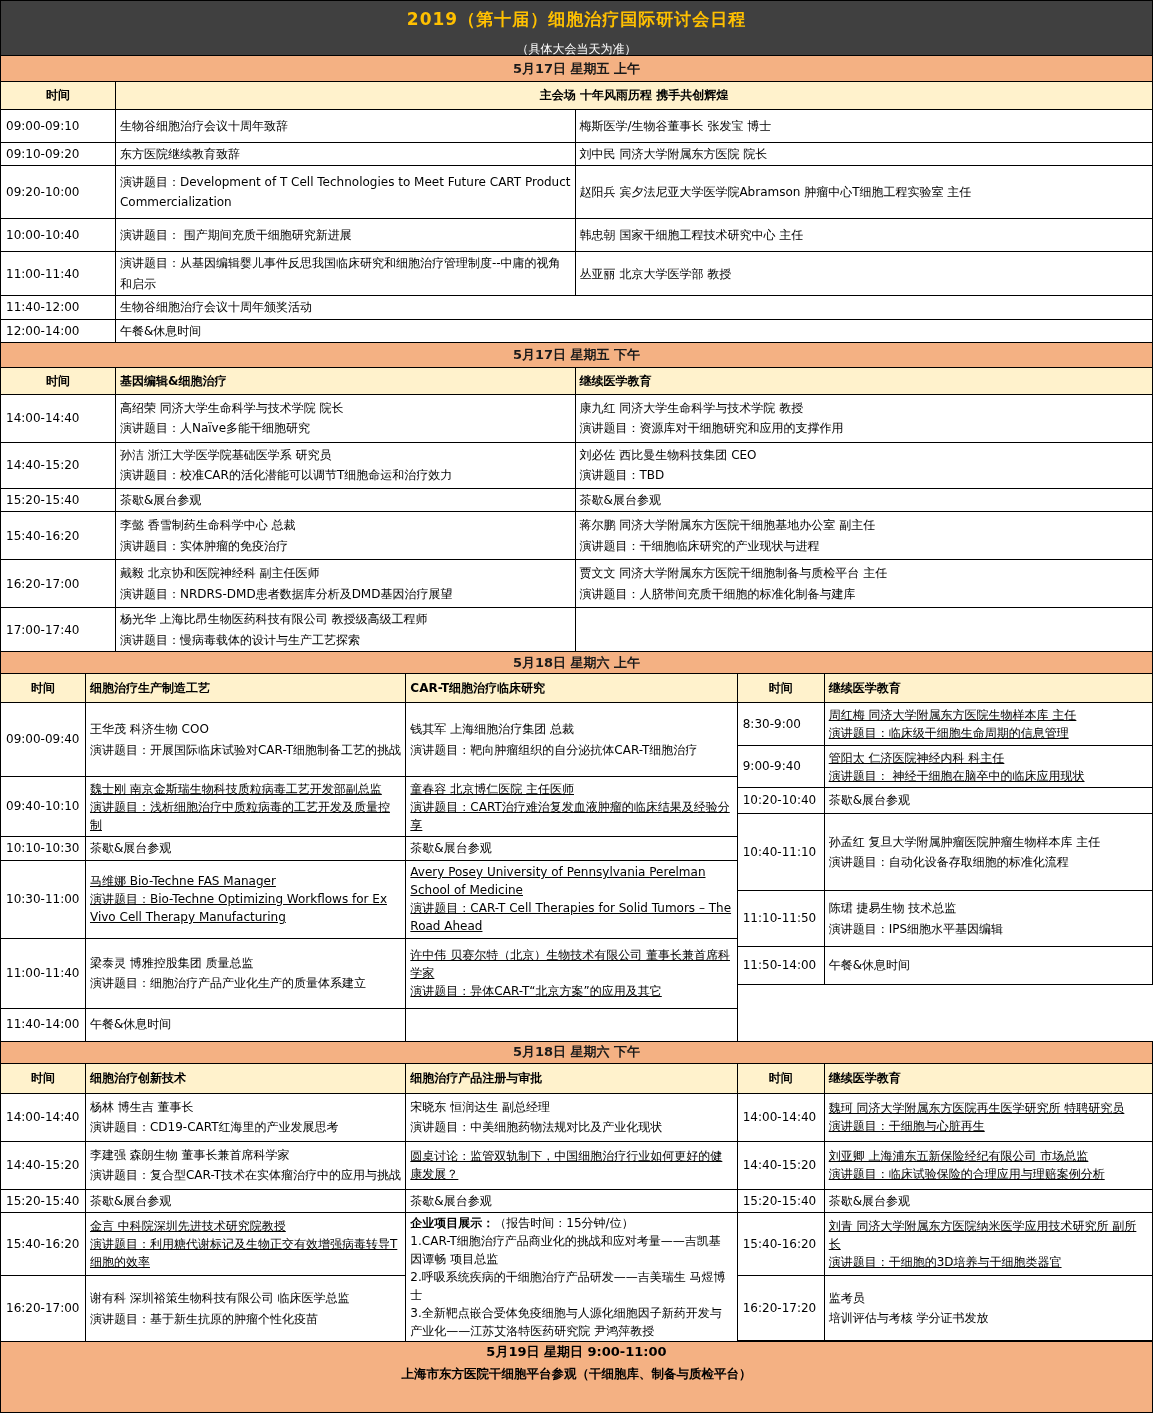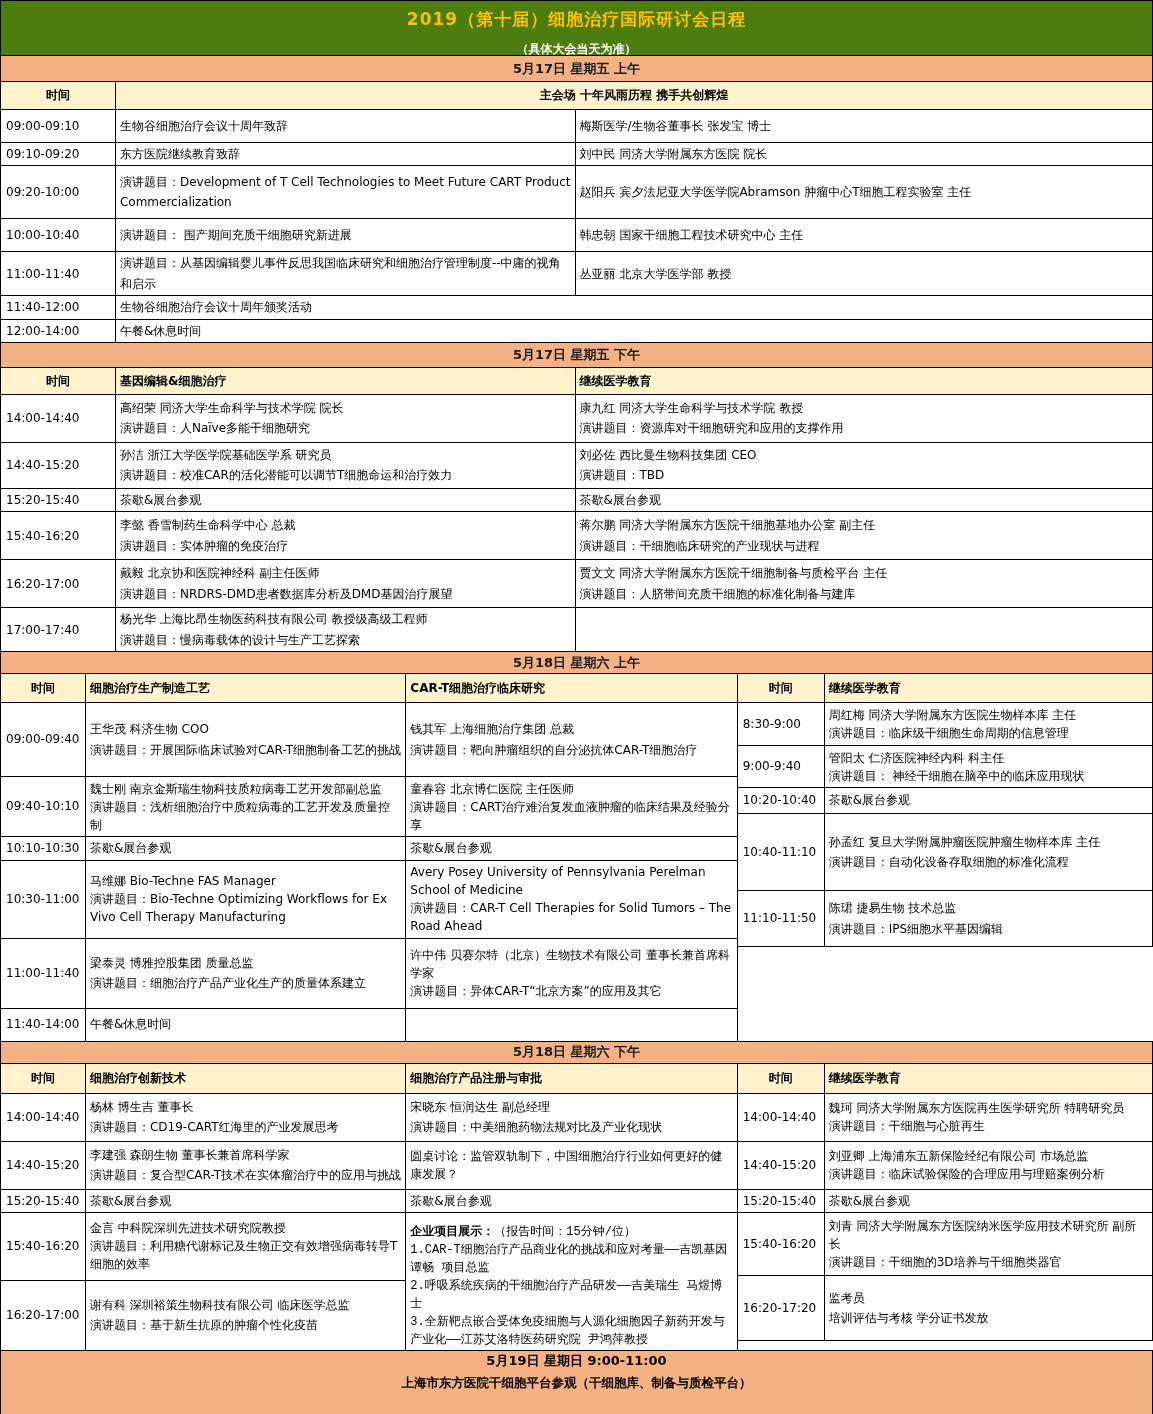--- a/index.html
+++ b/index.html
@@ -4,44 +4,44 @@
 <style>
   * { box-sizing: border-box; }
   html,body { margin:0; padding:0; background:#fff; }
   .page {
     width:1153px;
     font-family:"DejaVu Sans","Liberation Sans",sans-serif;
     font-size:12px; color:#000;
   }
   
   .titlebar {
-    width:1153px; height:56px; background:#4d7c0f;
+    width:1153px; height:56px; background:#404040;
     border:1px solid #000; text-align:center; overflow:hidden;
   }
   .titlebar .title { color:#FFC000; font-weight:bold; font-size:17px; margin-top:7px; letter-spacing:1px; }
-  .titlebar .subtitle { color:#FFFFFF; font-weight:bold; font-size:12px; margin-top:10px; }
+  .titlebar .subtitle { color:#FFFFFF; font-weight:normal; font-size:12px; margin-top:10px; }
   
   .band {
     width:1153px; background:#F4B183; border:1px solid #000; margin-top:-1px;
     display:flex; align-items:center; justify-content:center;
     font-weight:bold; font-size:13px; color:#1a1a1a;text-align:center;
   }
   .band.h27 { height:27px; } .band.h26 { height:26px; } .band.h23 { height:23px; }
   
   table { border-collapse:collapse; table-layout:fixed; margin-top:-1px; }
   td {
     border:1px solid #000; padding:1px 4px; vertical-align:middle;
     line-height:1.7; overflow:hidden; background:#fff;
   }
   .colhead td { background:#FFF2CC; font-weight:bold; }
   td.center { text-align:center;margin-left:13px; }
   td.time { padding-left:5px; white-space:nowrap; }
   .ln { white-space:normal; }
-  .tight { line-height:1.5; }
-  .showcase { line-height:1.5; vertical-align:top; padding-top:10px;font-family:Liberation Mono, monospace; }
+  .tight { line-height:1.5;text-decoration:underline; }
+  .showcase { line-height:1.5; vertical-align:top; padding-top:1px; }
   .showcase .lead { font-weight:bold; }
   .twocol { display:flex; align-items:flex-start; }
   .twocol .tbl-right { margin-left:-1px; }
   
   .footer {
     width:1153px; height:72px; background:#F4B183; border:1px solid #000;
     margin-top:-1px; text-align:center; overflow:hidden;
   }
   .footer .f1 { font-weight:bold; font-size:13px; margin-top:1px; }
   .footer .f2 { font-weight:bold; font-size:12.5px; margin-top:5px; }
@@ -282,20 +282,24 @@
           <div class="ln">演讲题目：自动化设备存取细胞的标准化流程</div>
         </td>
       </tr>
       <tr style="height:56px">
         <td class="time">11:10-11:50</td>
         <td>
           <div class="ln">陈珺 捷易生物 技术总监</div>
           <div class="ln">演讲题目：IPS细胞水平基因编辑</div>
         </td>
       </tr>
+      <tr style="height:38px">
+        <td class="time">11:50-14:00</td>
+        <td>午餐&amp;休息时间</td>
+      </tr>
     </tbody>
       </table>
   </div>
 
   <div class="band h23">5月18日  星期六 下午</div>
   <div class="twocol">
     <table class="tbl-left">
       <colgroup>
           <col style="width:85px">
           <col style="width:321px">

